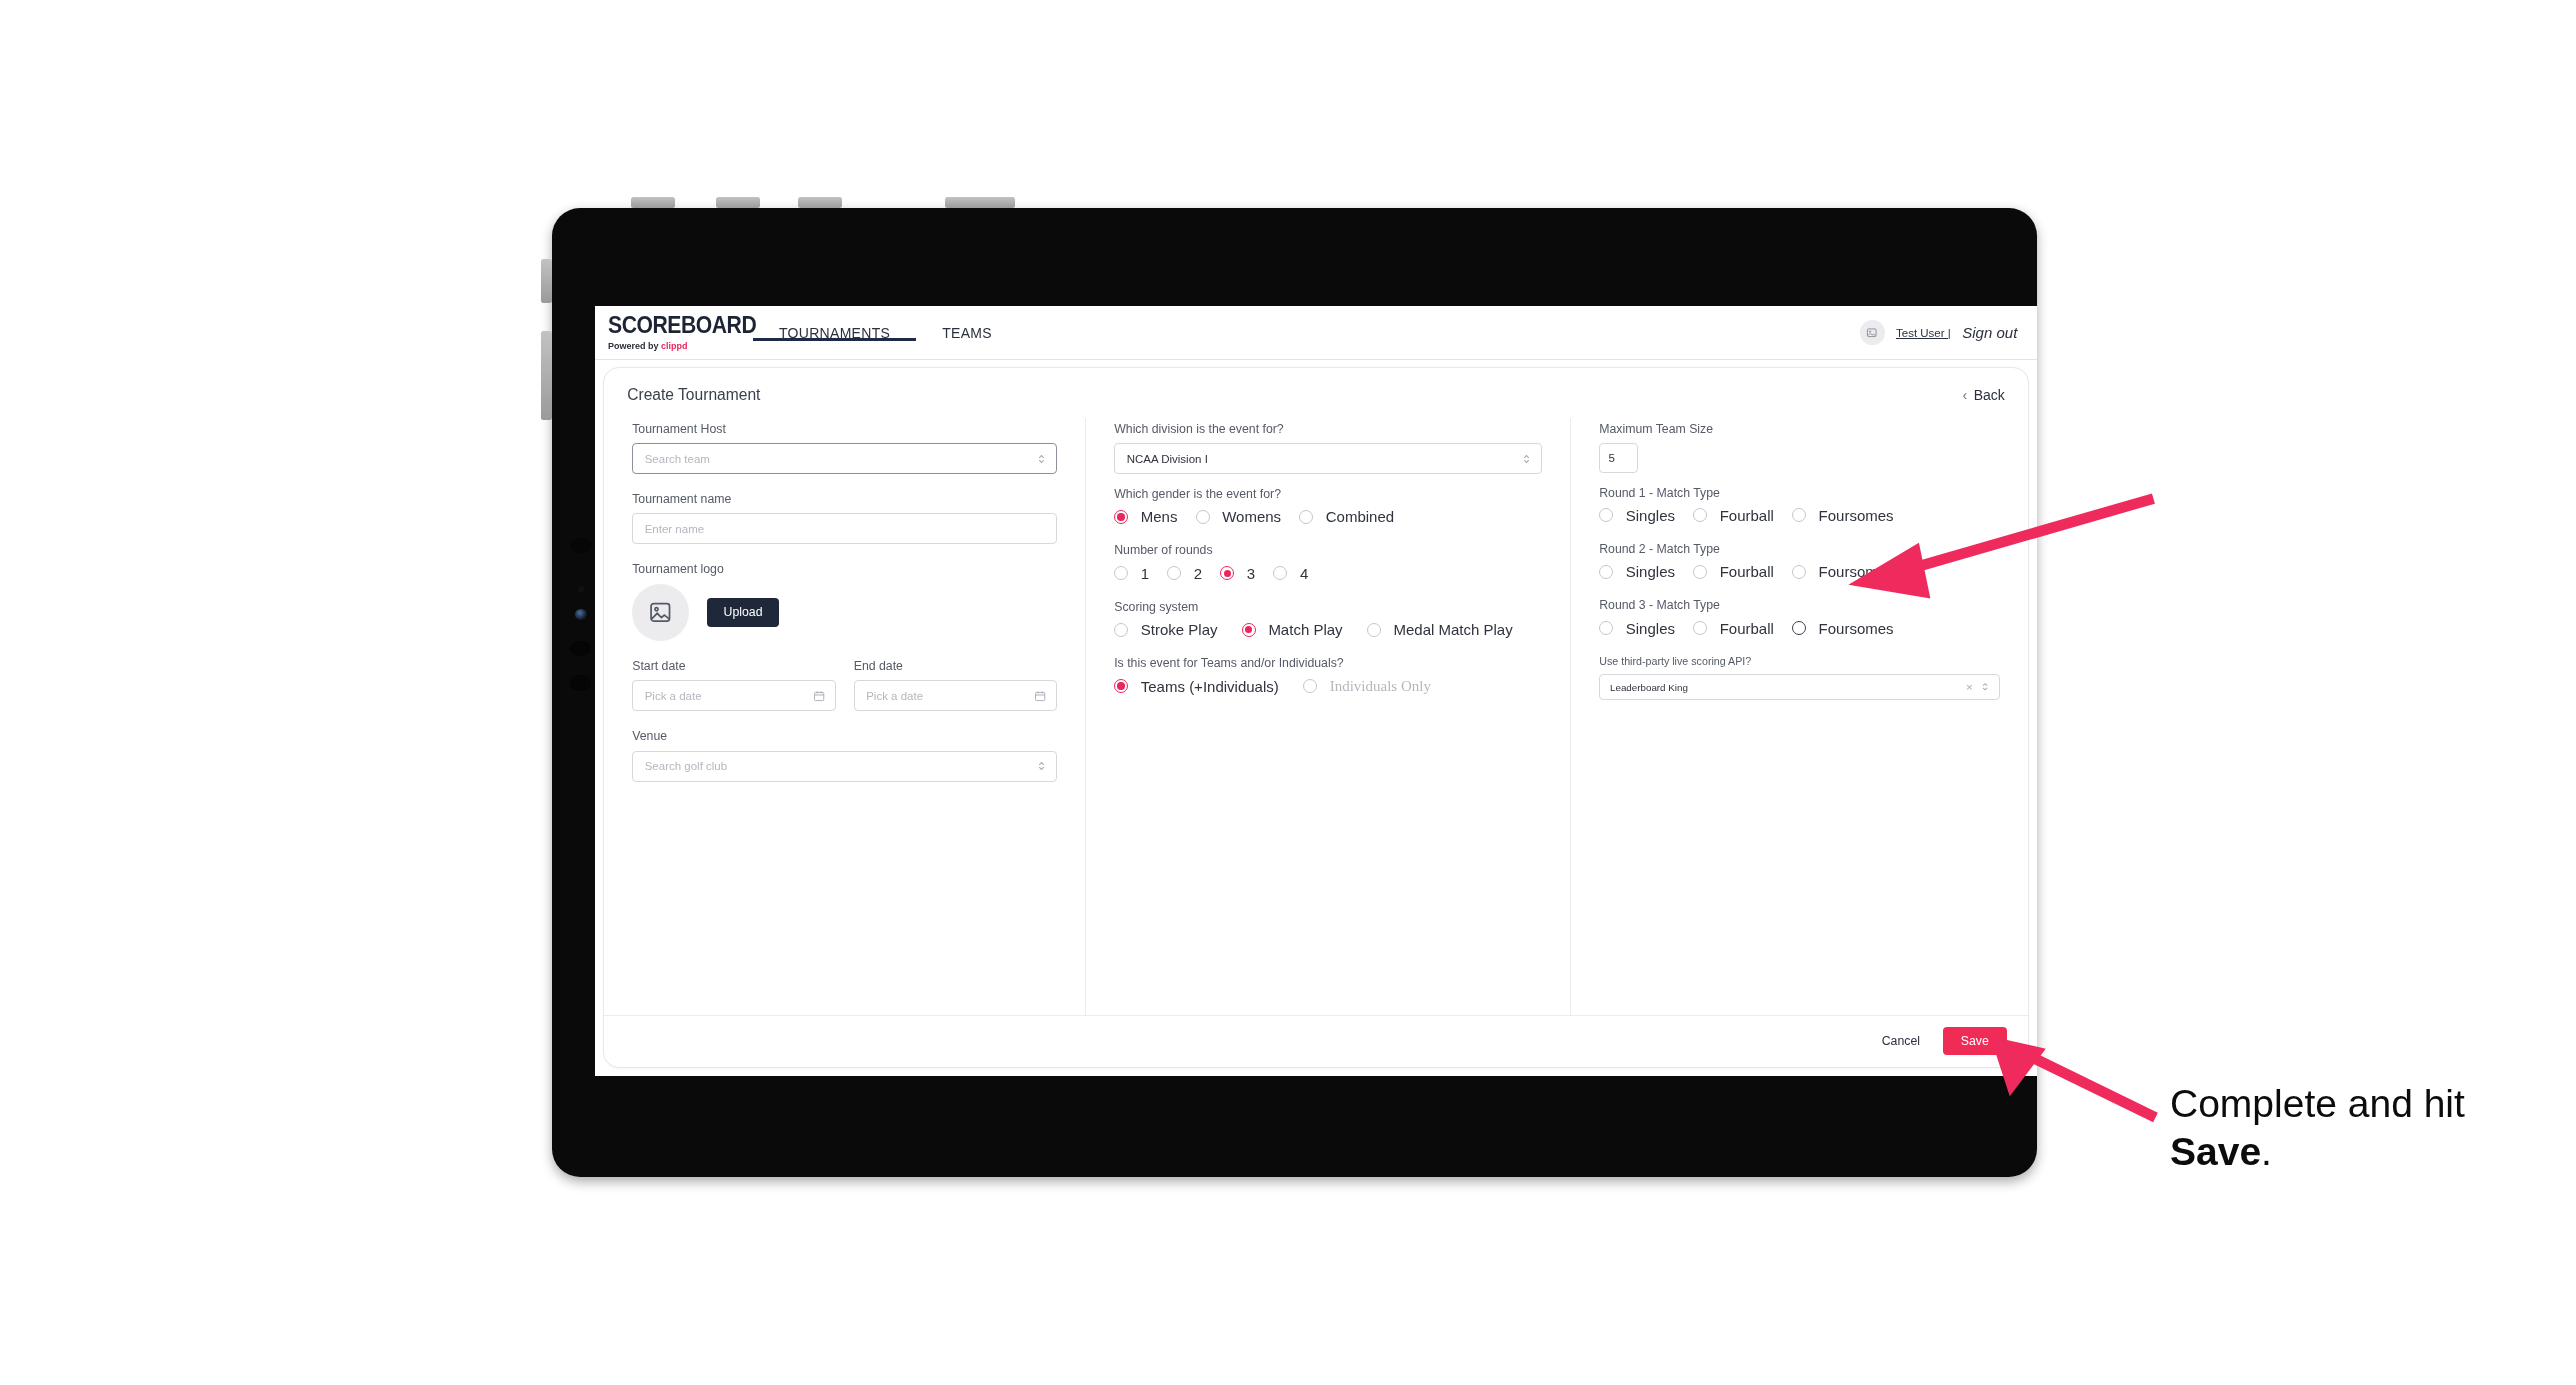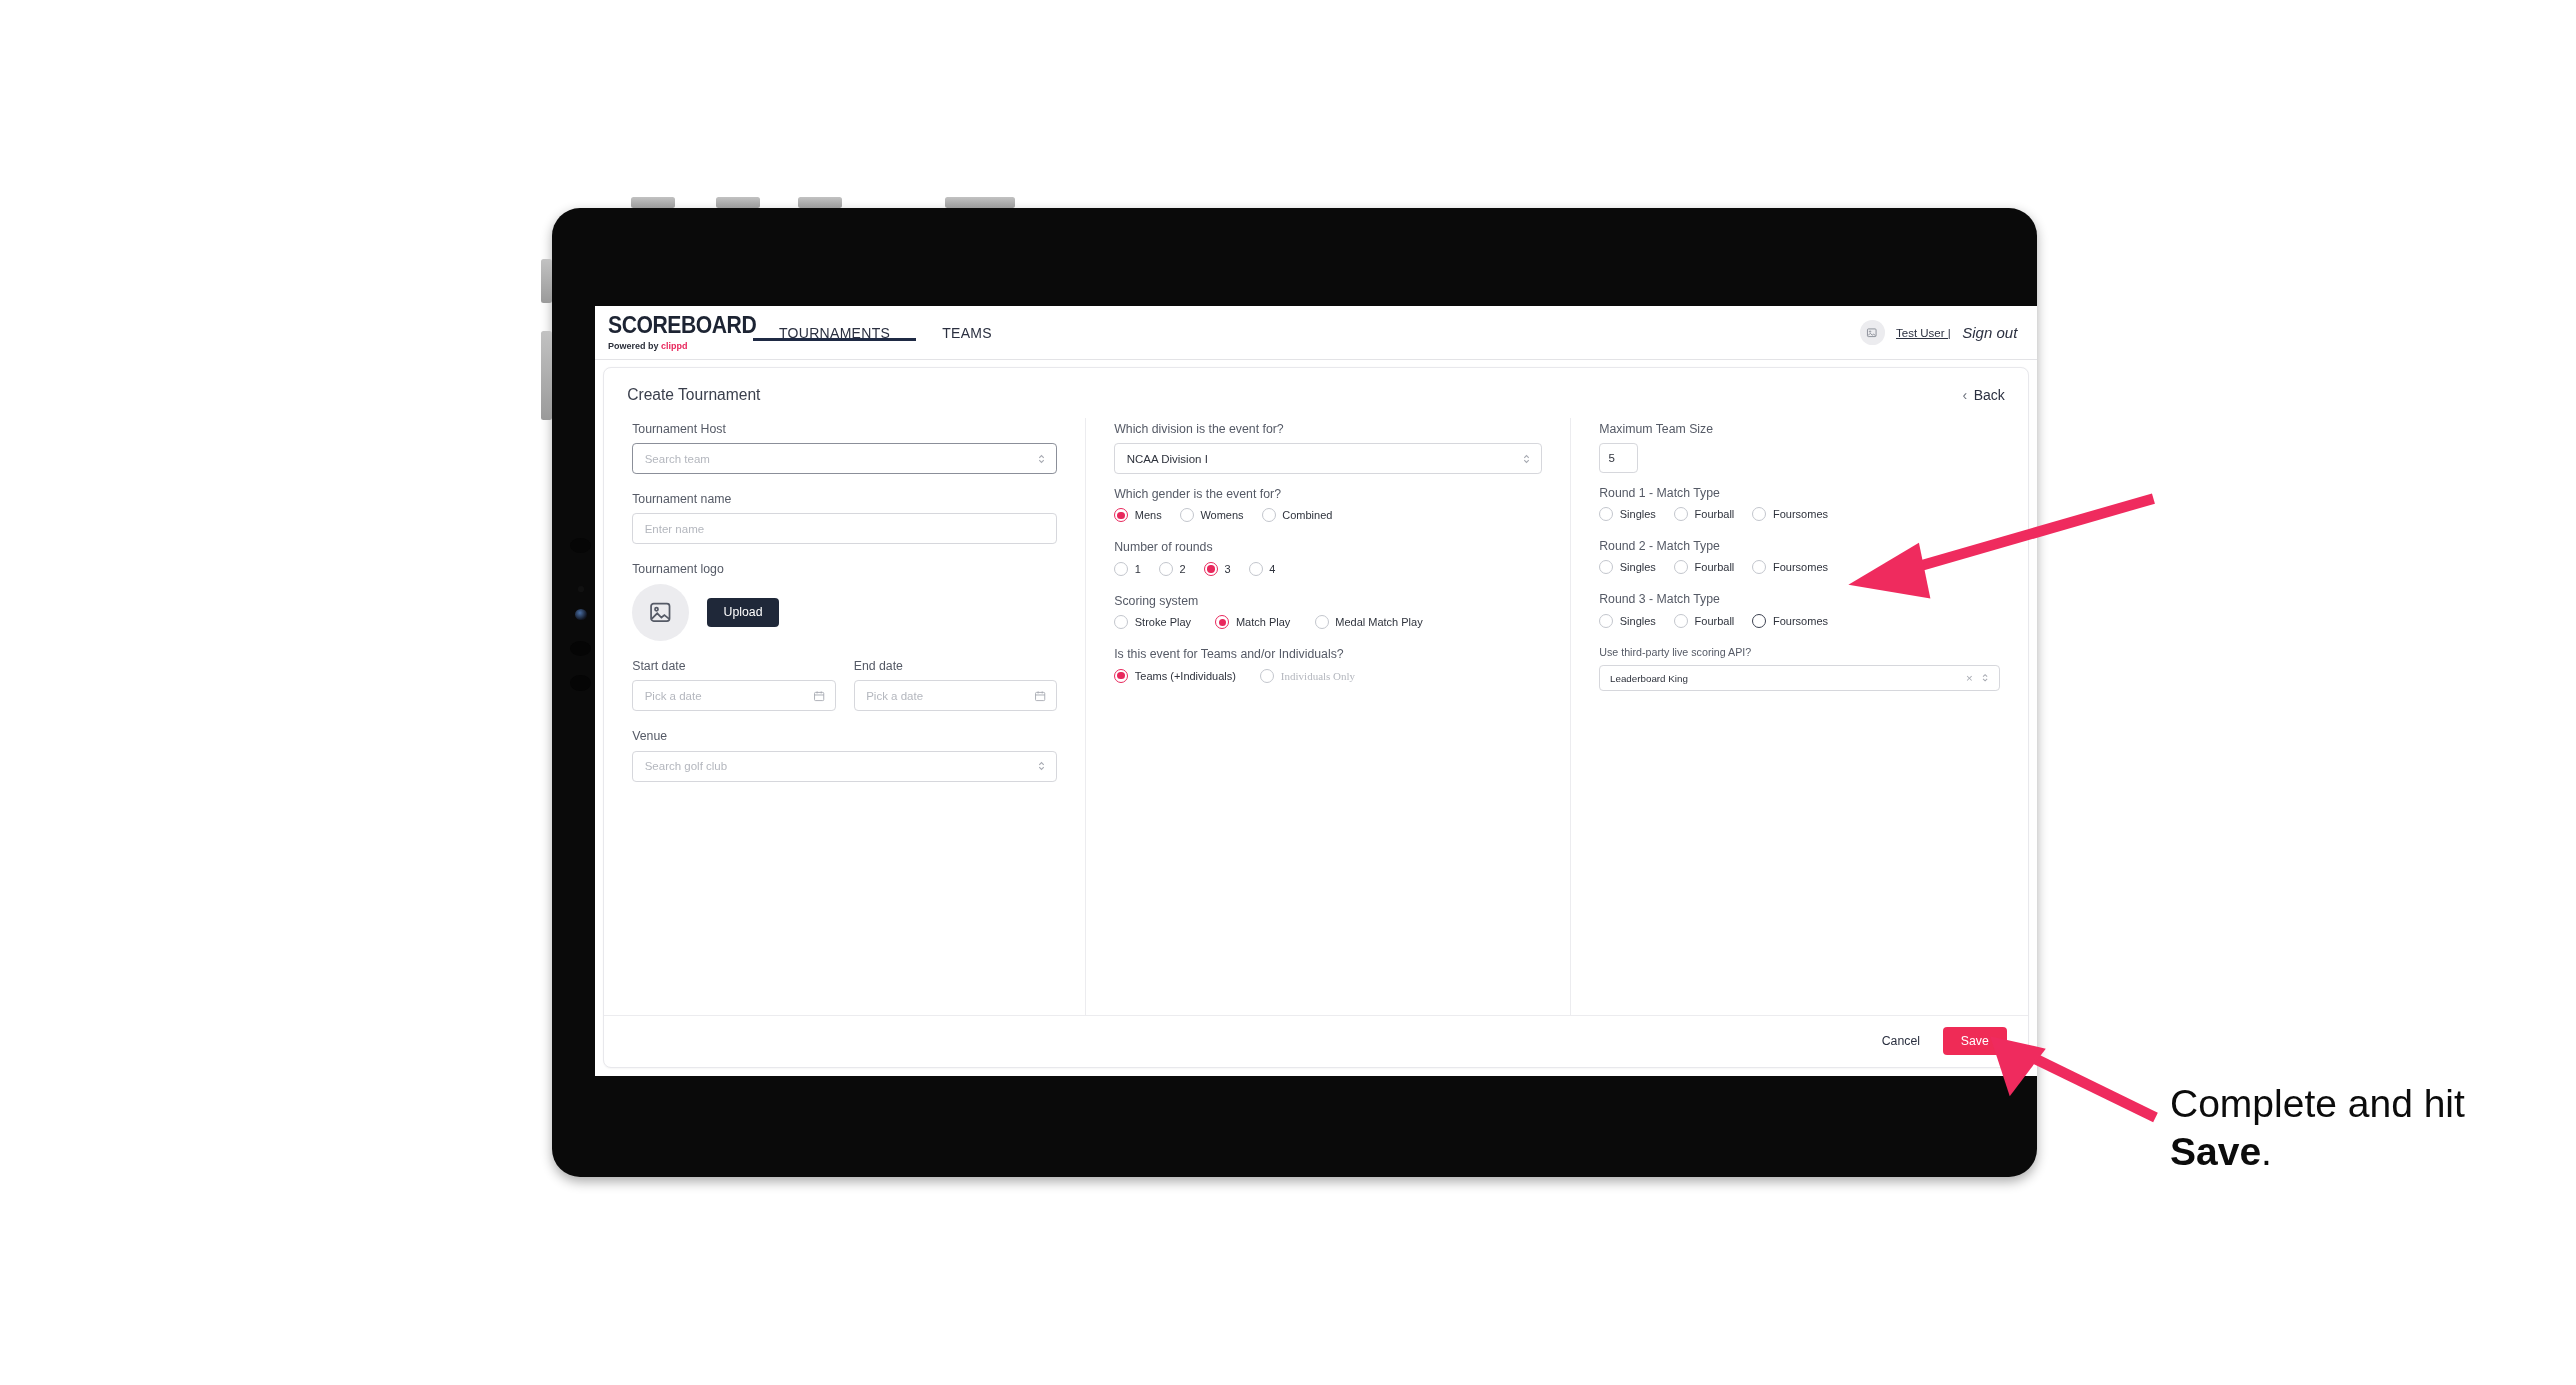--- a/index.html
+++ b/index.html
@@ -95,21 +95,21 @@
     color: #8b8f99;
   }
   .user-name { font-size: 11.5px; color: #2b3040; text-decoration: underline; }
   .sign-out { font-size: 15px; color: #2b3040; cursor: pointer; font-style: italic; }
 
   
   .card {
     margin: 6.6px 8.2px 0 8.2px;
     background: #fff;
     border: 0.8px solid #e8e8ec;
-    border-radius: 8px;
+    border-radius: 16px;
     height: 701px;
     display: flex; flex-direction: column;
     box-shadow: 0 0.8px 1.6px rgba(0,0,0,0.04);
   }
   .card-head {
     display:flex; align-items:center; justify-content: space-between;
     padding: 18px 23px 14.8px 23px;
   }
   .card-title { font-size: 15.6px; color: #3a3f4c; }
   .back-link { font-size: 14px; color: #2b3040; display:flex; align-items:center; gap: 6.6px; cursor:pointer;}
@@ -166,21 +166,21 @@
     width: 14px; height: 14px; border-radius: 50%;
     border: 1.3px solid #c3c6cd; background: #fff;
     display:flex; align-items:center; justify-content:center;
     flex: 0 0 auto;
   }
   .rdo.checked { border-color: #e8275c; }
   .rdo.checked::after {
     content:""; width: 7.4px; height: 7.4px; border-radius: 50%; background: #e8275c;
   }
   .rdo.hover { border-color: #3c4150; border-width: 1.6px; }
-  .rlabel { font-size: 11px; color: #2f333d; }
+  .rlabel { font-size: 15px; color: #2f333d; margin-left: 6px; }
   .rlabel.muted { color: #b4b7be; font-family: Liberation Serif, serif; }
 
   .num-input {
     width: 39px; height: 29.5px; border: 0.8px solid #d6d7dc; border-radius: 4.1px;
     display:flex; align-items:center; padding: 0 8.2px;
     font-size: 11.5px; color: #2f333d;
   }
 
   .api-input {
     height: 26px; font-size: 9.8px; padding: 0 9.8px;

